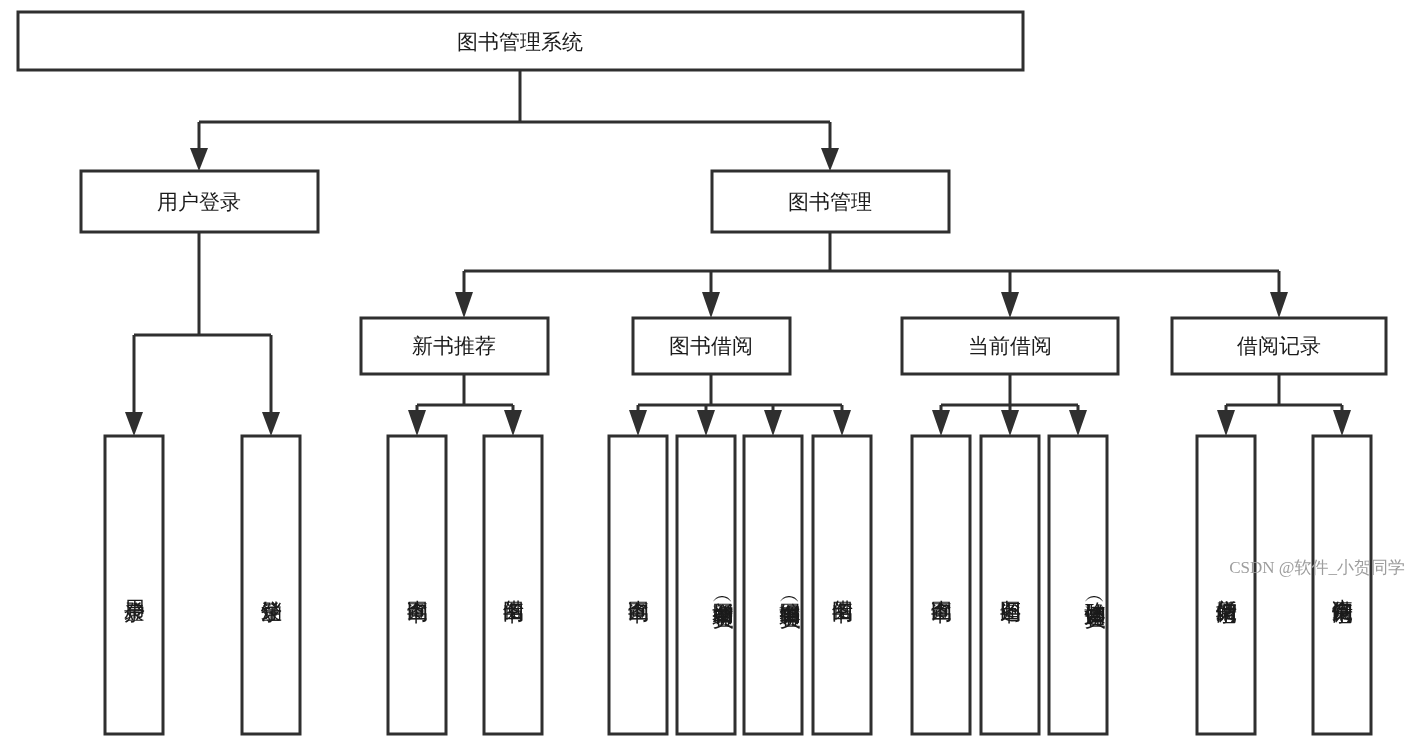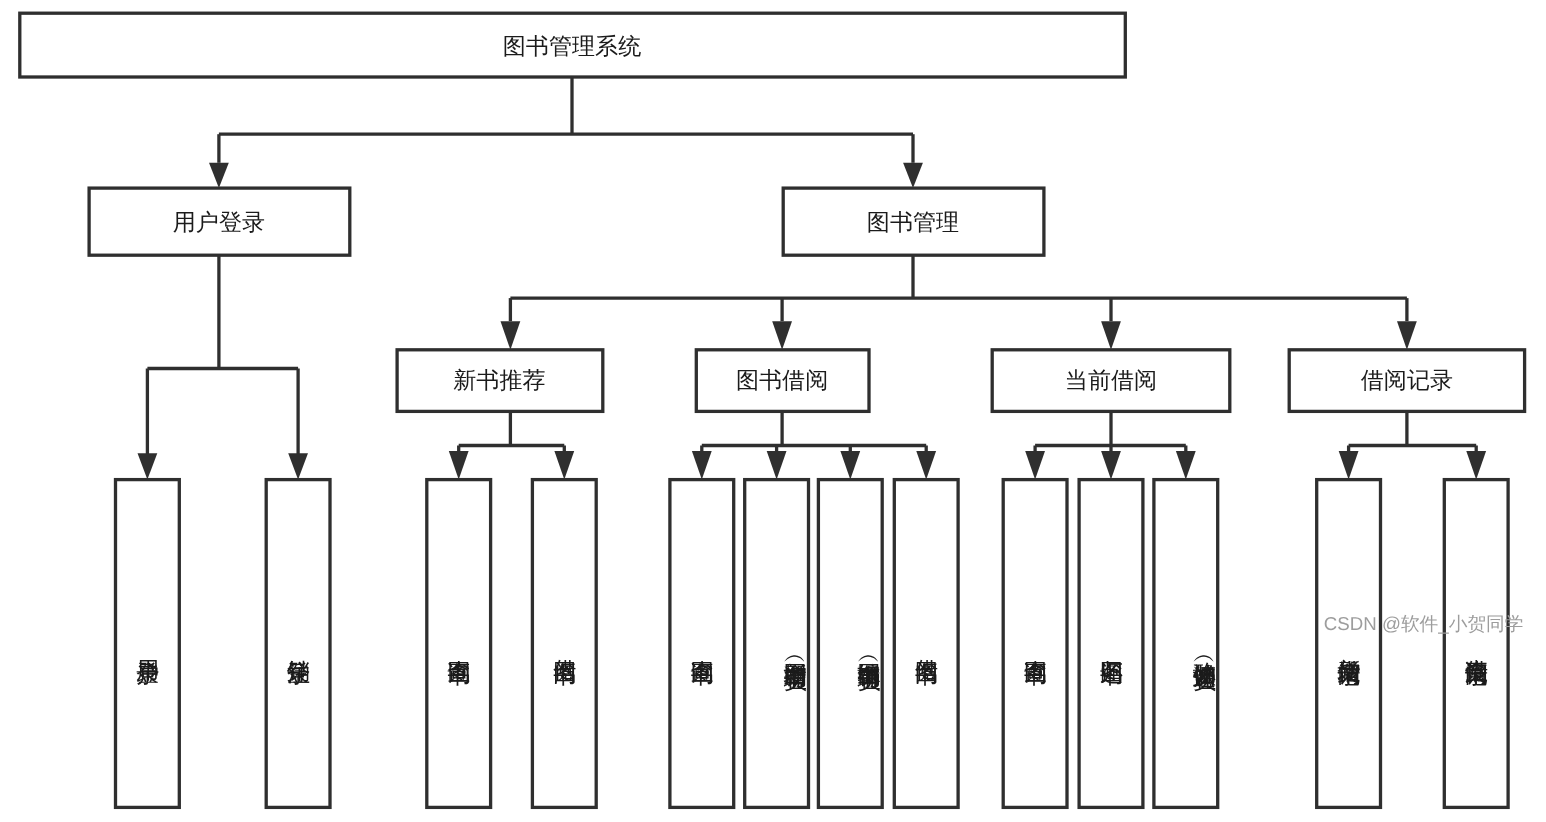--- a/index.html
+++ b/index.html
@@ -60,23 +60,23 @@
     font-family: "DejaVu Sans", "Liberation Sans", sans-serif;
     font-size: 21px;
     line-height: 1.18;
     color: #1b1b1b;
     letter-spacing: 1px;
     white-space: nowrap;
     pointer-events: none;
   }
   .watermark {
     position: absolute;
-    right: 20px;
+    right: 0;
     bottom: 4px;
-    font-family: Liberation Sans, sans-serif;
+    font-family: Liberation Serif, serif;
     font-size: 17px;
     color: #9d9d9d;
     white-space: nowrap;
     pointer-events: none;
   }
 </style>
 </head>
 <body>
 
 <div id="diagram-root">

